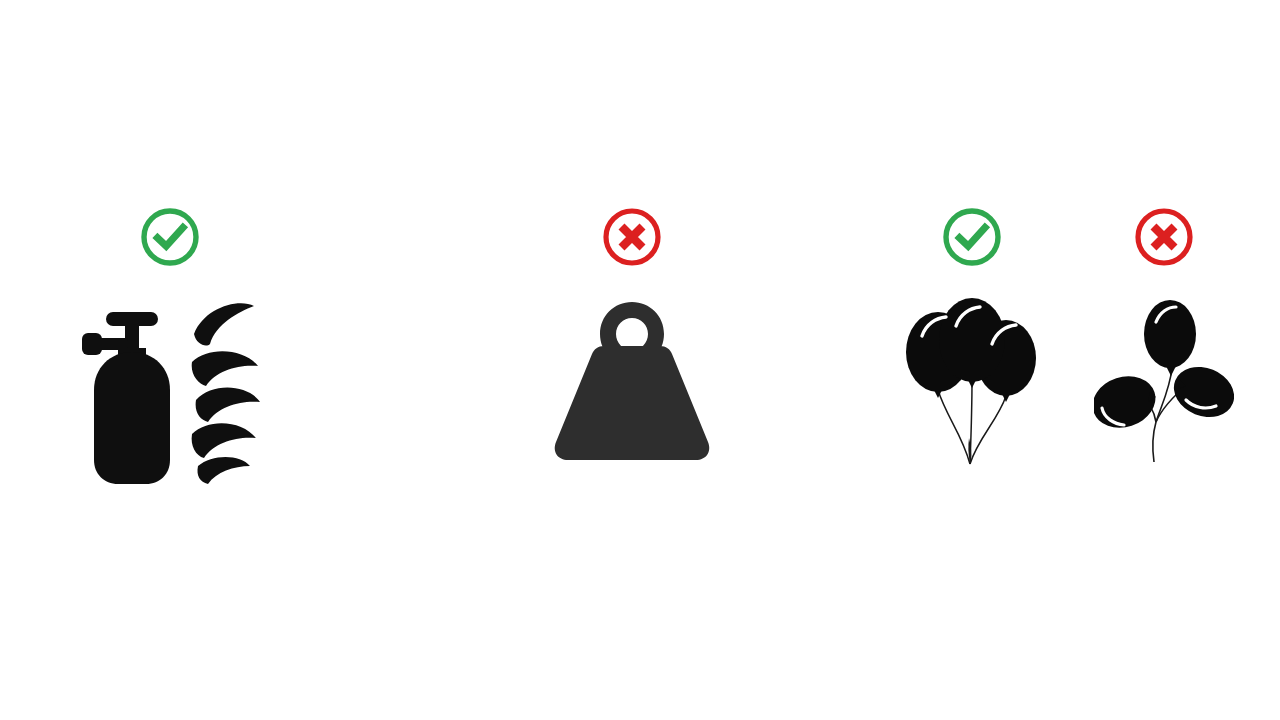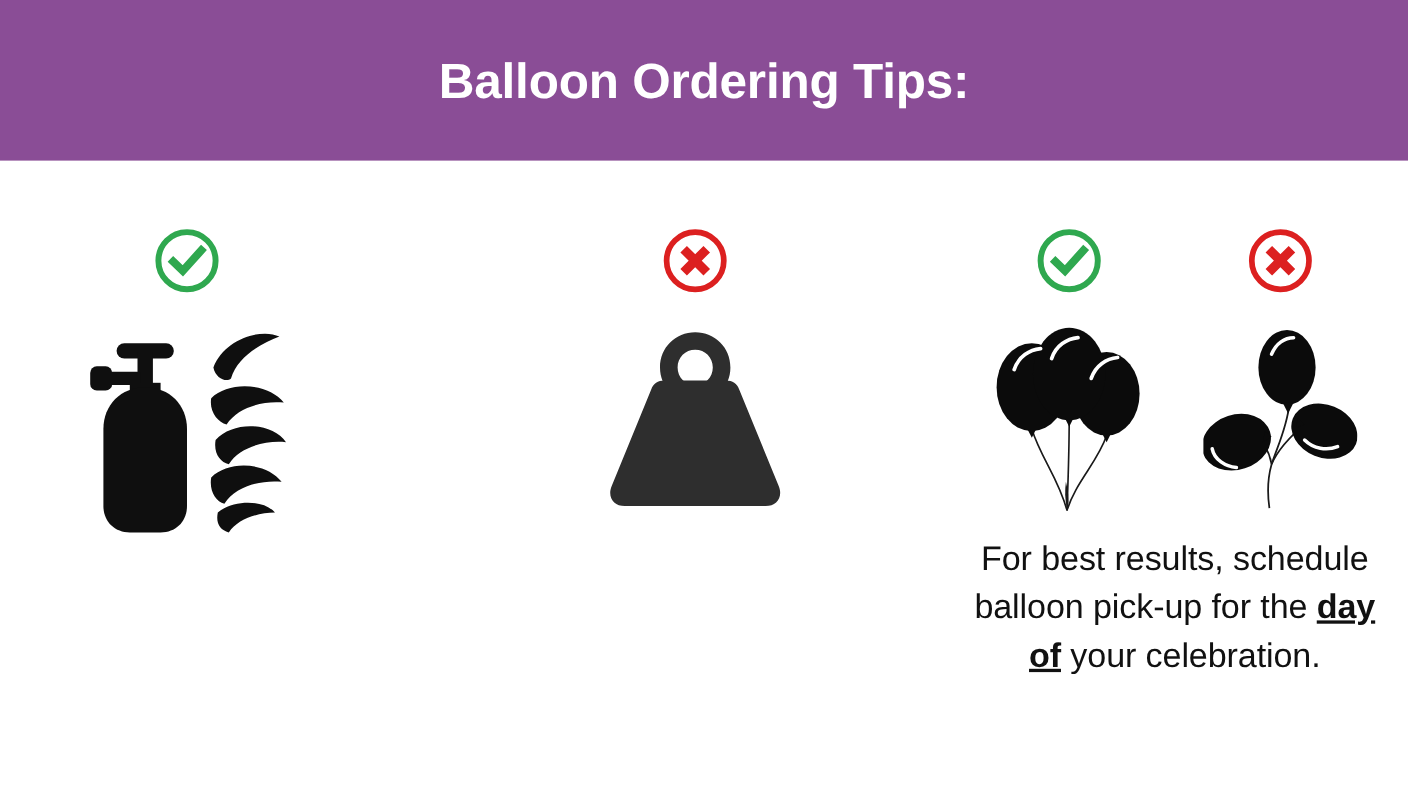--- a/index.html
+++ b/index.html
@@ -115,23 +115,20 @@
   .caption--pickup { top: 340px; padding: 0 22px; }
 
   .u  { text-decoration: underline; text-underline-offset: 2px; }
   .bu { font-weight: bold; text-decoration: underline; text-underline-offset: 2px; }
 </style>
 </head>
 <body>
 
 <div class="slide">
 
-  <div class="header-bar">
-    <div class="header-title">Balloon Ordering Tips:</div>
-  </div>
 
   <div class="tips-row">
 
     <div class="tip-col tip-col--helium">
 
       <div class="badge-row">
         <span class="badge">
           <svg viewBox="0 0 62 62" xmlns="http://www.w3.org/2000/svg">
             <circle cx="31" cy="31" r="26" fill="none" stroke="#2fa84f" stroke-width="5.4"></circle>
             <path d="M18.5 31.8 L27.2 40.2 L44 21.6" fill="none" stroke="#2fa84f" stroke-width="7.2" stroke-linecap="square" stroke-linejoin="miter"></path>
@@ -296,19 +293,16 @@
 
             <g fill="none" stroke="#ffffff" stroke-width="3.2" stroke-linecap="round">
               <path d="M62 26 C 66 16 74 11 82 11"></path>
               <path d="M8 112 C 10 122 20 128 30 129"></path>
               <path d="M92 104 C 100 112 112 114 122 110"></path>
             </g>
           </svg>
         </span>
       </div>
 
-      <div class="caption caption--pickup">
-        <span>For best results, schedule balloon pick-up for the </span><span class="bu">day of</span><span> your celebration.</span>
-      </div>
     </div>
 
   </div>
 </div>
 
 </body></html>

